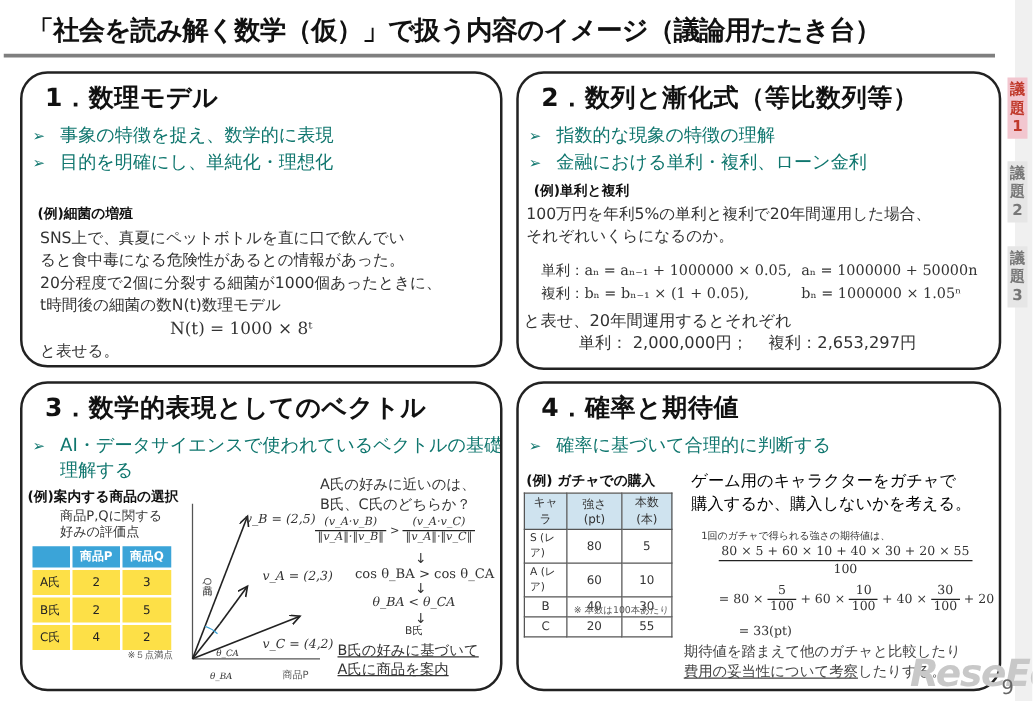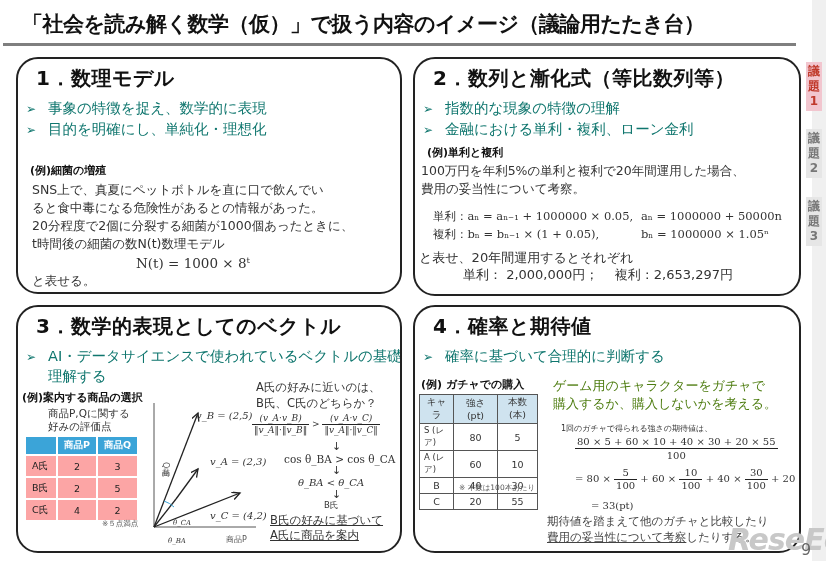--- a/index.html
+++ b/index.html
@@ -21,21 +21,21 @@
   .panel-heading { position: absolute; left: 18px; top: 6px; font-size: 20px; font-weight: bold; color: #111; white-space: nowrap; letter-spacing: 0.5px; }
   .bullet { position: absolute; left: 8px; font-size: 14.5px; color: #0f766e; white-space: nowrap; }
   .bullet .arrow { display: inline-block; width: 22px; font-size: 12px; }
   .ex-label { position: absolute; left: 12px; font-size: 11px; font-weight: bold; color: #111; white-space: nowrap; }
   .body-text { position: absolute; font-size: 12.5px; color: #333; white-space: nowrap; line-height: 18px; }
   .math { font-family: "DejaVu Serif", "Liberation Serif", serif; font-style: italic; }
   .mathn { font-family: "DejaVu Serif", "Liberation Serif", serif; }
   .small { font-size: 9px; color: #555; }
   table.pref { position: absolute; border-collapse: separate; border-spacing: 2px; font-size: 9.5px; }
   table.pref th { background: #3ba4d8; color: #fff; font-weight: bold; padding: 2px 6px; height: 16px; }
-  table.pref td { background: #fca5a5; color: #222; text-align: center; padding: 2px 6px; height: 20px; }
+  table.pref td { background: #fde047; color: #222; text-align: center; padding: 2px 6px; height: 20px; }
   table.pref td.rowh { text-align: left; }
   table.gacha { position: absolute; border-collapse: collapse; font-size: 9.5px; }
   table.gacha th { background: #cfe3ef; border: 1px solid #555; font-weight: normal; padding: 1px 4px; height: 15px; color:#333; }
   table.gacha td { border: 1px solid #555; text-align: center; padding: 1px 4px; height: 16px; color:#333; }
   .frac { display: inline-block; vertical-align: middle; text-align: center; }
   .frac .num { display: block; border-bottom: 1px solid #222; padding: 0 2px; }
   .frac .den { display: block; padding: 0 2px; }
   .tab {
     position: absolute; left: 806px; width: 16px; font-size: 12px; font-weight: bold; text-align: center;
     line-height: 15px; padding: 2px 0;
@@ -84,21 +84,21 @@
   <div class="body-text" style="left:14px; top:213px;">と表せる。</div>
 </div>
 
 <div class="panel p2">
   <div class="panel-heading">2．数列と漸化式（等比数列等）</div>
   <div class="bullet" style="top:61px;"><span class="arrow">➢</span><span>金融における単利・複利、ローン金利</span></div>
   <div class="bullet" style="top:40px;"><span class="arrow">➢</span><span>指数的な現象の特徴の理解</span></div>
   <div class="ex-label" style="top:86px;">(例)単利と複利</div>
   <div class="body-text" style="left:6px; top:103px;">
     <div>100万円を年利5%の単利と複利で20年間運用した場合、</div>
-    <div>費用の妥当性について考察。</div>
+    <div>それぞれいくらになるのか。</div>
   </div>
   <div class="body-text" style="left:18px; top:148px; font-size:11.5px;">
     <span>単利：</span><span class="mathn">aₙ = aₙ₋₁ + 1000000 × 0.05,</span>
   </div>
   <div class="body-text mathn" style="left:226px; top:148px; font-size:11.5px;">aₙ = 1000000 + 50000n</div>
   <div class="body-text" style="left:18px; top:166px; font-size:11.5px;">
     <span>複利：</span><span class="mathn">bₙ = bₙ₋₁ × (1 + 0.05),</span>
   </div>
   <div class="body-text mathn" style="left:226px; top:166px; font-size:11.5px;">bₙ = 1000000 × 1.05ⁿ</div>
   <div class="body-text" style="left:4px; top:190px; font-size:13px;">と表せ、20年間運用するとそれぞれ</div>
@@ -216,21 +216,21 @@
     </tr>
     <tr>
       <td>C</td>
       <td>20</td>
       <td>55</td>
     </tr>
   </tbody>
     </table>
   <div class="body-text small" style="left:44px; top:172px; font-size:7.5px;">※ 本数は100本あたり</div>
 
-  <div class="body-text" style="left:138px; top:70px; font-size:13px; line-height:18px; color:#4d7c0f;">
+  <div class="body-text" style="left:138px; top:70px; font-size:13px; line-height:18px; color:#000000;">
     <div>ゲーム用のキャラクターをガチャで</div>
     <div>購入するか、購入しないかを考える。</div>
   </div>
   <div class="body-text" style="left:146px; top:113px; font-size:8px;">1回のガチャで得られる強さの期待値は、</div>
   <div class="body-text mathn" style="left:160px; top:128px; font-size:10px; line-height:13px;">
     <span class="frac"><span class="num">80 × 5 + 60 × 10 + 40 × 30 + 20 × 55</span><span class="den">100</span></span>
   </div>
   <div class="body-text mathn" style="left:160px; top:160px; font-size:10px; line-height:12px;">
     = <span>80</span> ×
     <span class="frac"><span class="num">5</span><span class="den">100</span></span>

